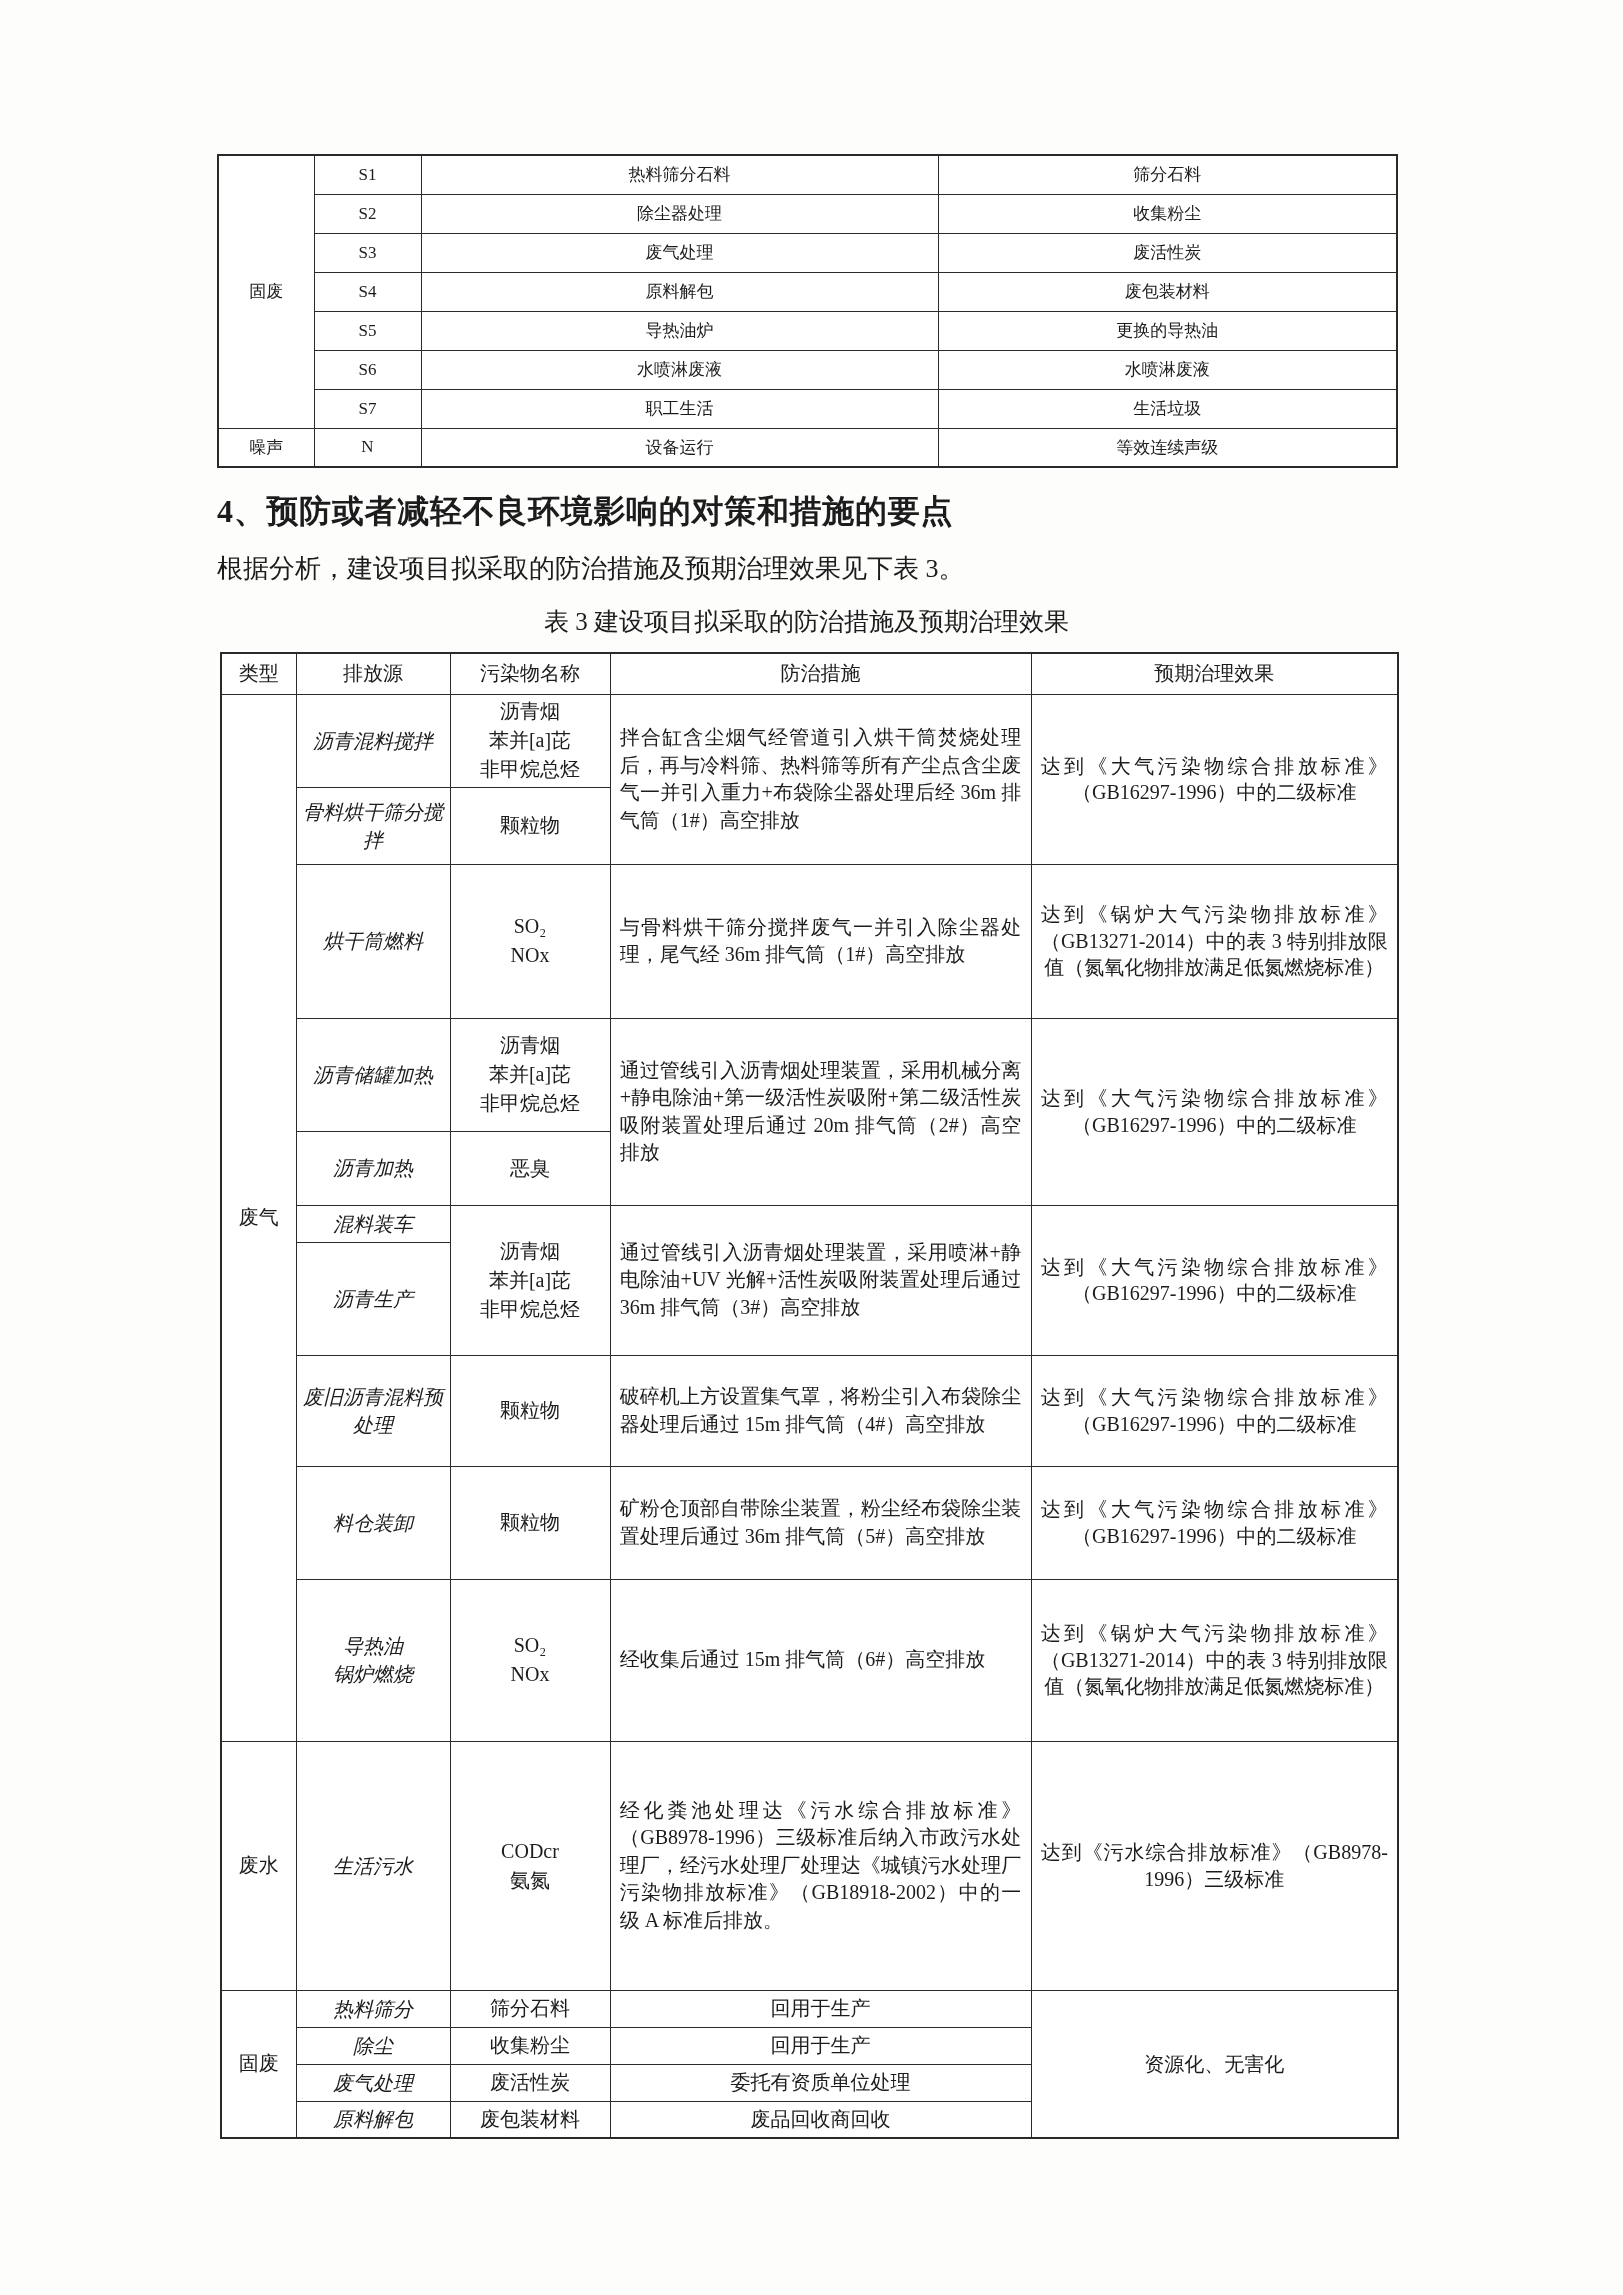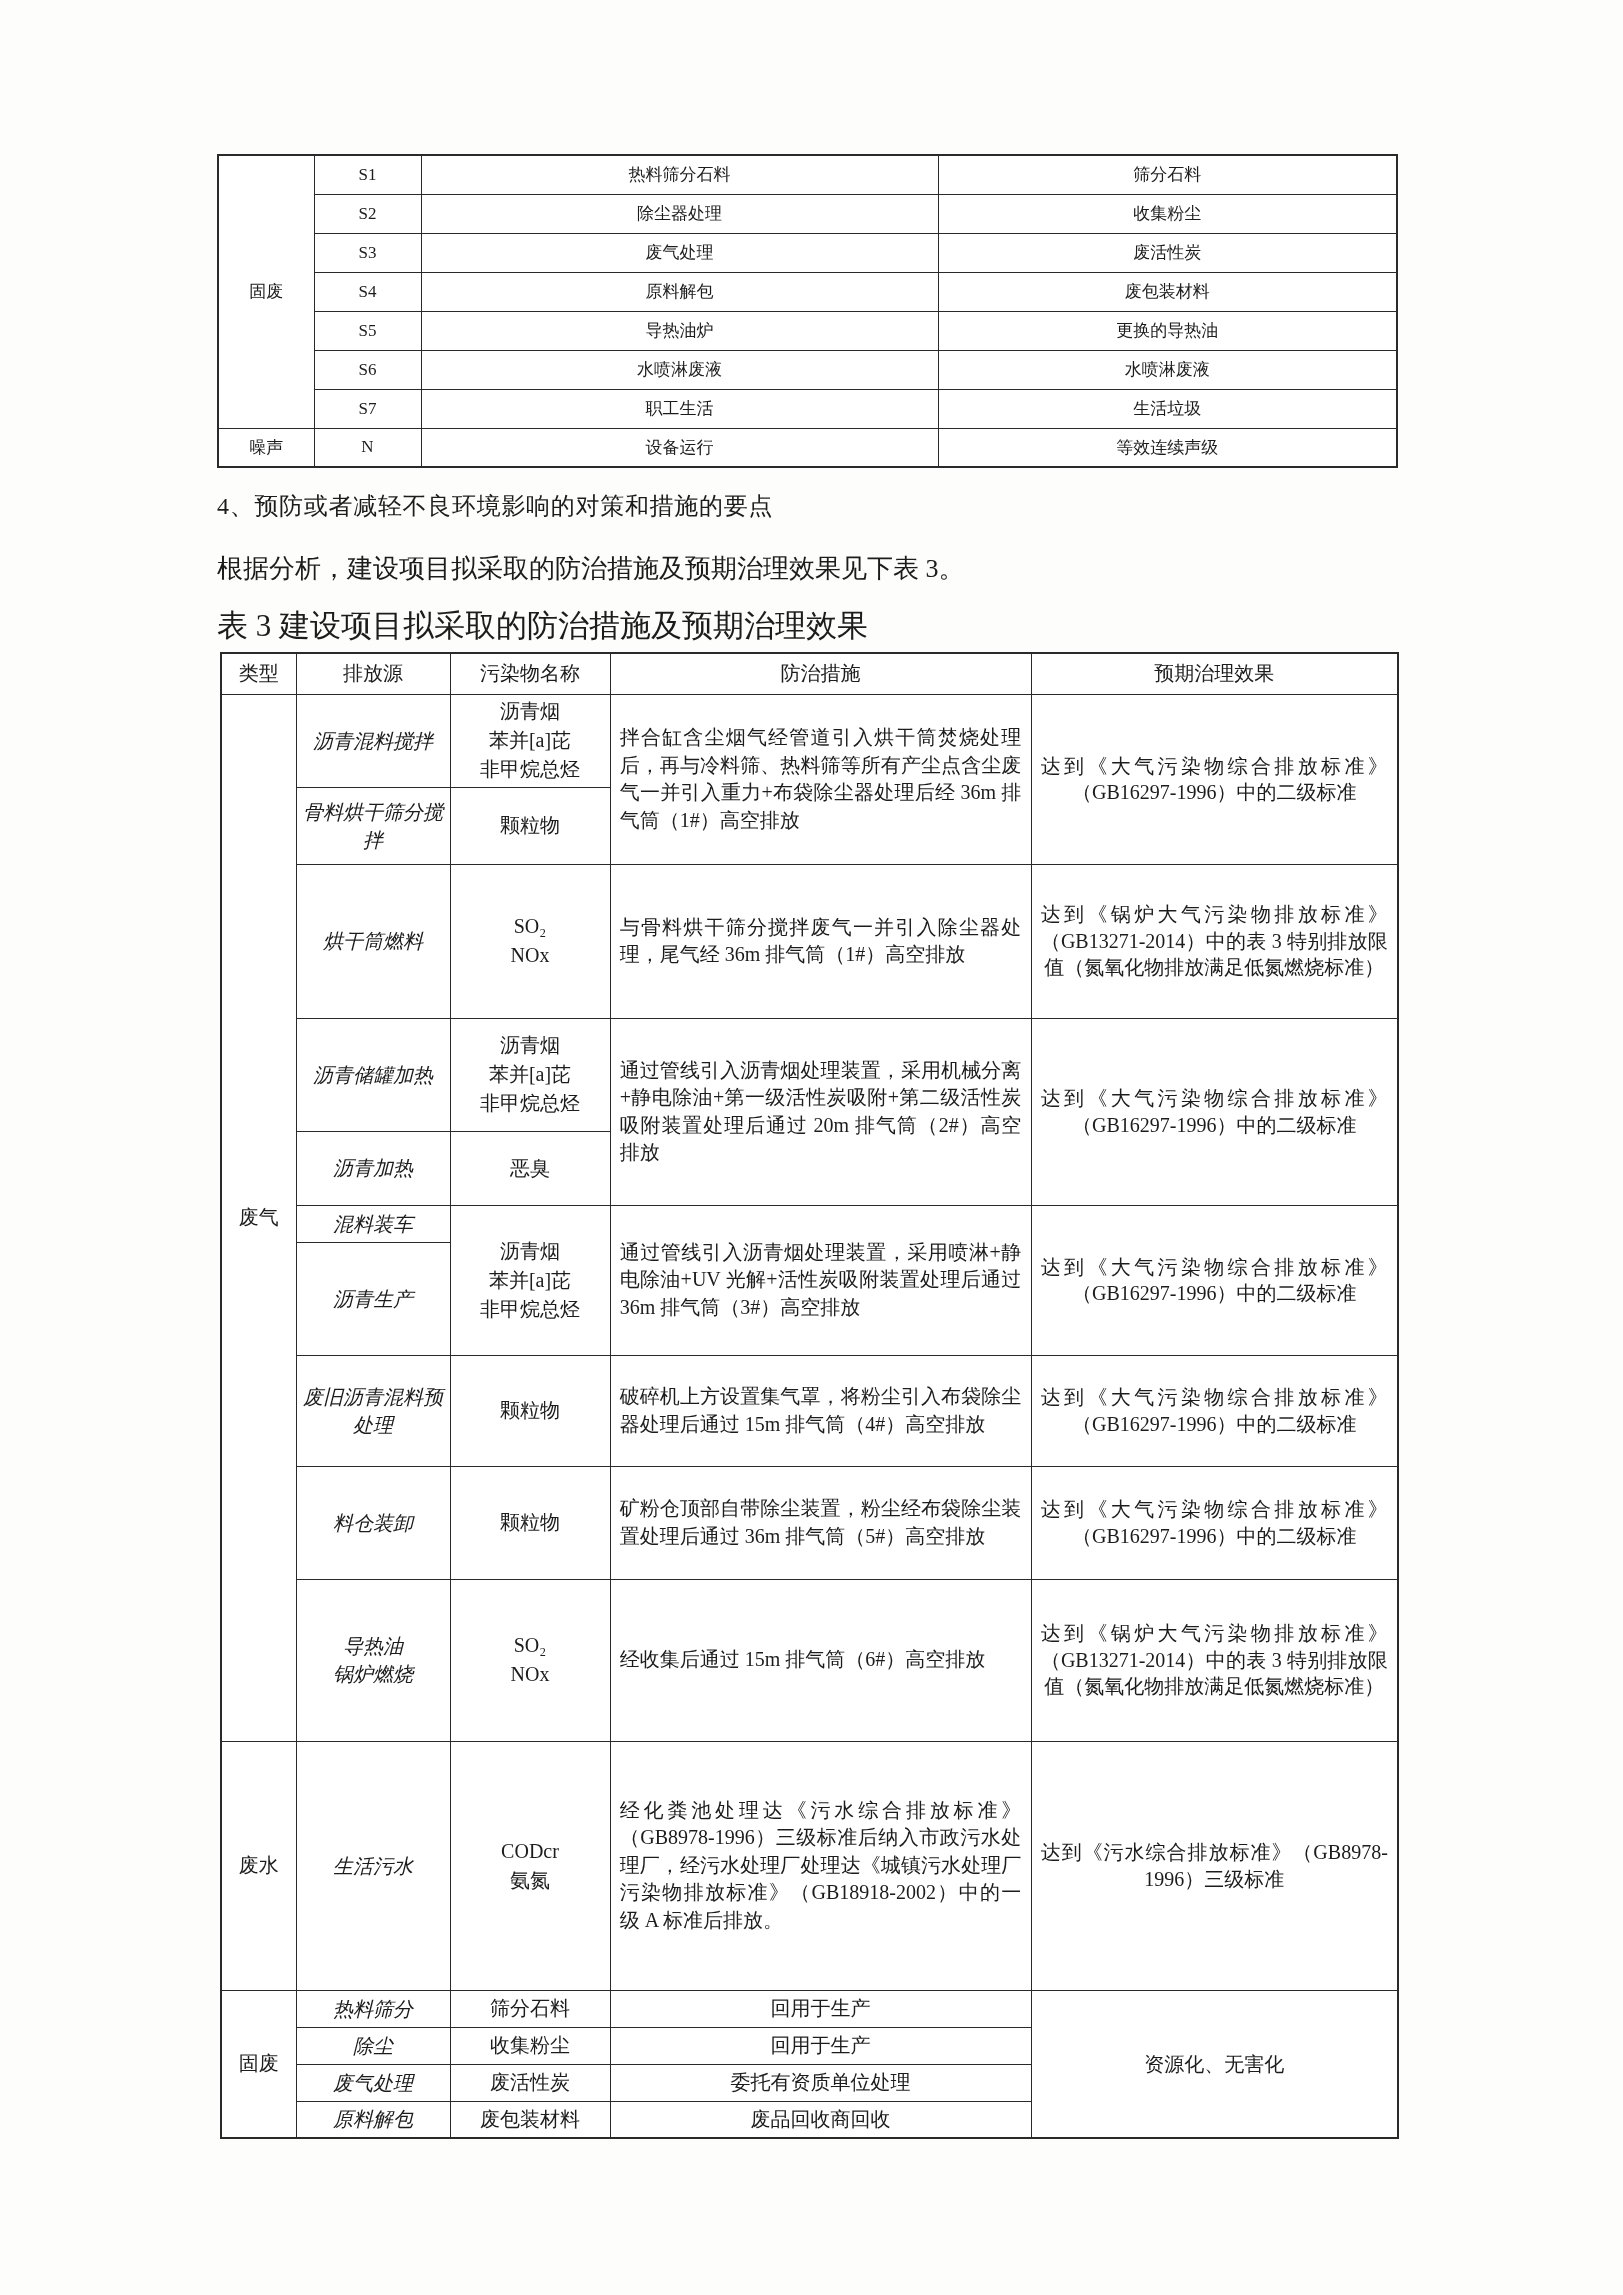--- a/index.html
+++ b/index.html
@@ -11,23 +11,23 @@
   .page { position:relative; width:1623px; height:2295px; overflow:hidden; }
 
   table { border-collapse:collapse; table-layout:fixed; background:#fff; }
   td { border:1.3px solid #2a2a2a; vertical-align:middle; overflow:hidden; }
 
   
   .t1 { position:absolute; left:217px; top:154px; width:1179px; border:2.6px solid #2a2a2a; }
   .t1 td { font-size:17px; text-align:center; padding:1.3px 3.9px; }
 
   
-  .heading  { position:absolute; left:217px; top:490px;  width:1179px; font-size:24px; font-weight:normal; letter-spacing:0.7px; }
+  .heading  { position:absolute; left:217px; top:490px;  width:1179px; font-size:32px; font-weight:bold; letter-spacing:0.7px; }
   .para     { position:absolute; left:217px; top:551px;  width:1179px; font-size:26px; }
-  .caption  { position:absolute; left:217px; top:605px;  width:1179px; font-size:31px; }
+  .caption  { position:absolute; left:217px; top:605px;  width:1179px; font-size:25px; text-align:center; }
 
   
   .t3 { position:absolute; left:220px; top:652px; width:1176px; border:2.6px solid #2a2a2a; }
   .t3 td { font-size:20px; }
   .t3 .hd  { text-align:center; padding:1.3px 2.6px; }
   .t3 .cat { text-align:center; padding:1.3px 2.6px; line-height:1.35; }
   .t3 .src { text-align:center; white-space:pre-line; padding:2.6px 5.2px; line-height:1.4;font-style:italic; }
   .t3 .pol { text-align:center; white-space:pre-line; padding:2.6px 3.9px; line-height:1.45; }
   .t3 .mea { text-align:justify; text-align-last:left; padding:5.2px 9.2px; line-height:1.38; }
   .t3 .mea-c { text-align:center; padding:2.6px 5.2px; }

